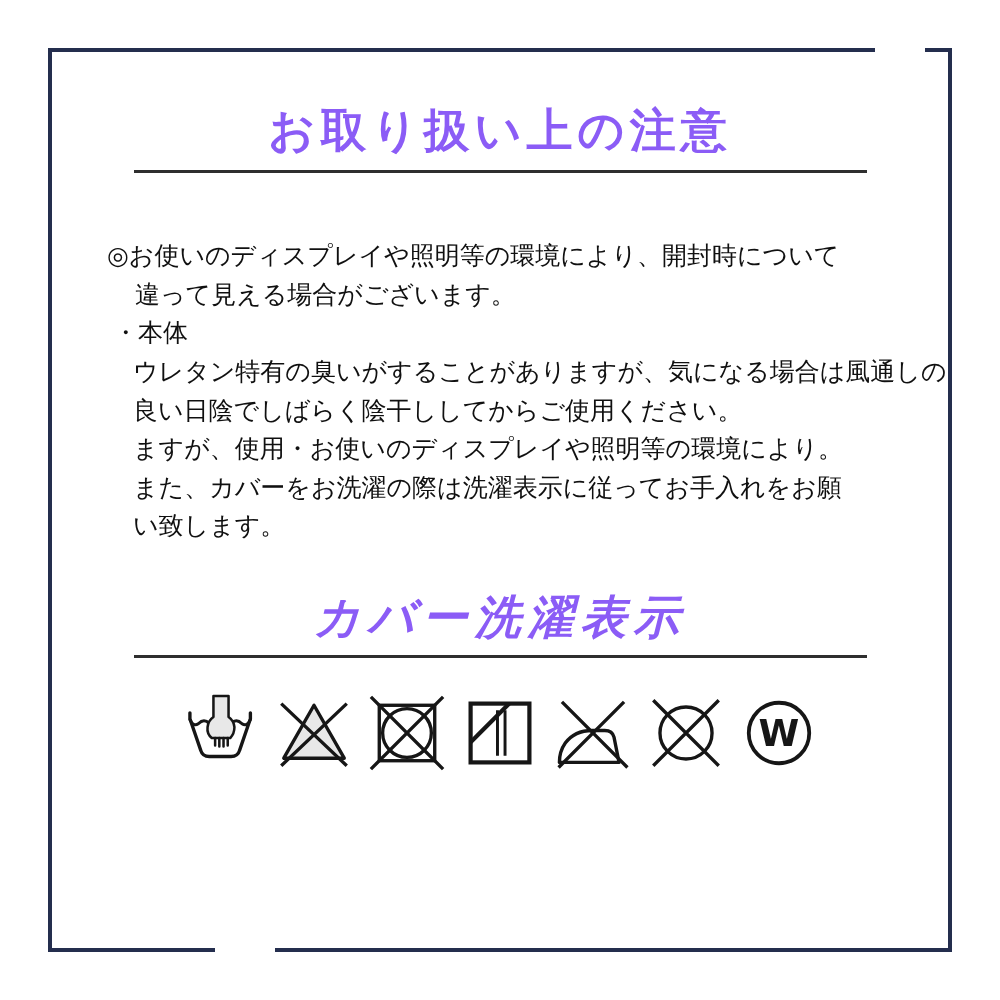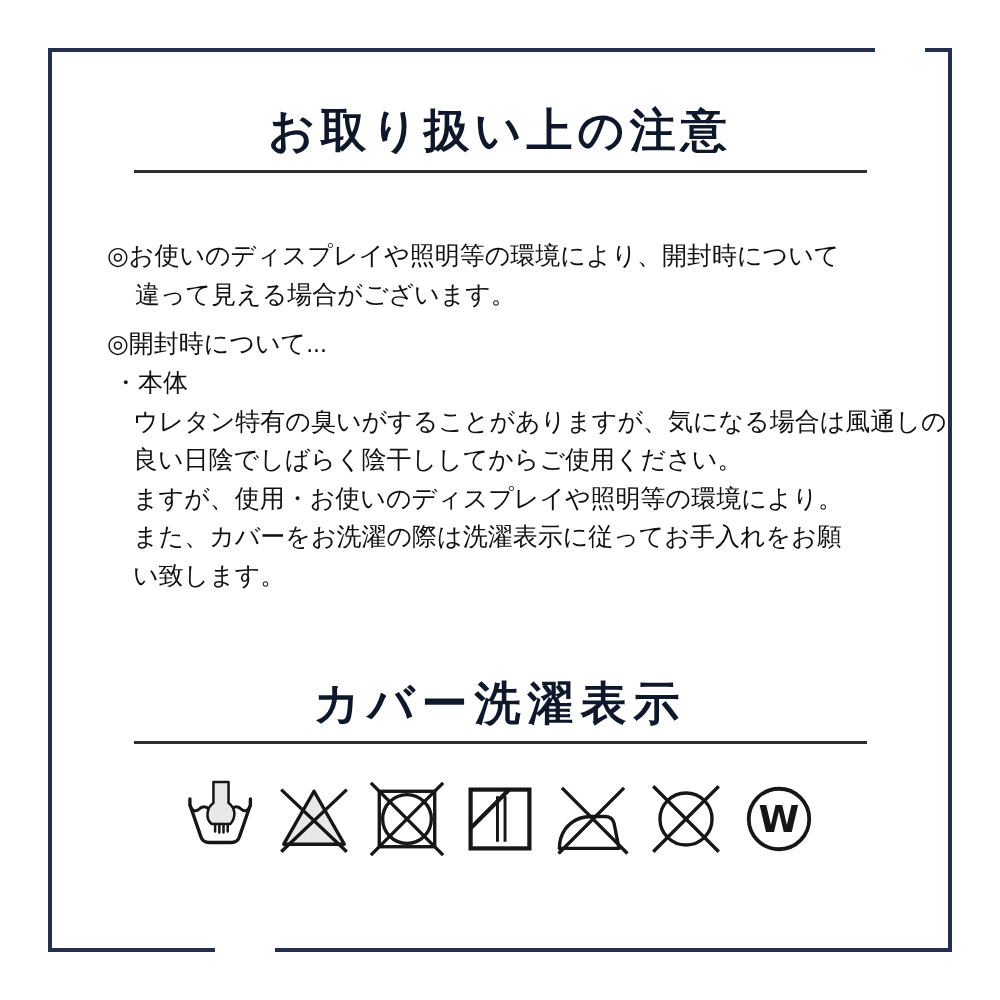--- a/index.html
+++ b/index.html
@@ -15,24 +15,24 @@
     border:4px solid var(--frame);
   }
   .frame-gap { position:absolute; background:#ffffff; }
   .frame-gap.top { left:875px; top:45px; width:50px; height:10px; }
   .frame-gap.bottom { left:215px; top:945px; width:60px; height:10px; }
 
   .content { position:absolute; inset:50px; }
 
   .main-title, .care-title {
     font-size:46px; font-weight:700; line-height:1.05; text-align:center;
-    letter-spacing:5px; color:#0f172a; white-space:nowrap;
+    letter-spacing:5px; color:#8b5cf6; white-space:nowrap;
   }
   .main-title { margin-top:56px; }
-  .care-title { margin-top:84px; letter-spacing:7px; }
+  .care-title { margin-top:48px; letter-spacing:7px;font-style:italic; }
 
   .rule { width:733px; margin:16px auto 0; border-top:3px solid #2f2f2f; height:0; }
   .rule.second { margin-top:14px; }
 
   .notes { margin:63px 0 0 57px; font-size:25px; line-height:38.6px; white-space:nowrap; }
   .ln-head   { margin-left:0; }
   .ln-cont   { margin-left:28px; }
   .ln-bullet { margin-left:6px; }
   .ln-sub    { margin-left:26px; }
   .sp        { margin-top:11px; }
@@ -53,21 +53,20 @@
   <div class="frame-gap bottom"></div>
 
   <div class="content">
 
     <div class="main-title">お取り扱い上の注意</div>
     <div class="rule"></div>
 
     <div class="notes">
       <div class="ln-head">◎お使いのディスプレイや照明等の環境により、開封時について</div>
       <div class="ln-cont">違って見える場合がございます。</div>
-      <div class="ln-head sp">◎開封時について...</div>
       <div class="ln-bullet">・本体</div>
       <div class="ln-sub">ウレタン特有の臭いがすることがありますが、気になる場合は風通しの</div>
       <div class="ln-sub">良い日陰でしばらく陰干ししてからご使用ください。</div>
       <div class="ln-sub">ますが、使用・お使いのディスプレイや照明等の環境により。</div>
       <div class="ln-sub">また、カバーをお洗濯の際は洗濯表示に従ってお手入れをお願</div>
       <div class="ln-sub">い致します。</div>
     </div>
 
     <div class="care-title">カバー洗濯表示</div>
     <div class="rule second"></div>

